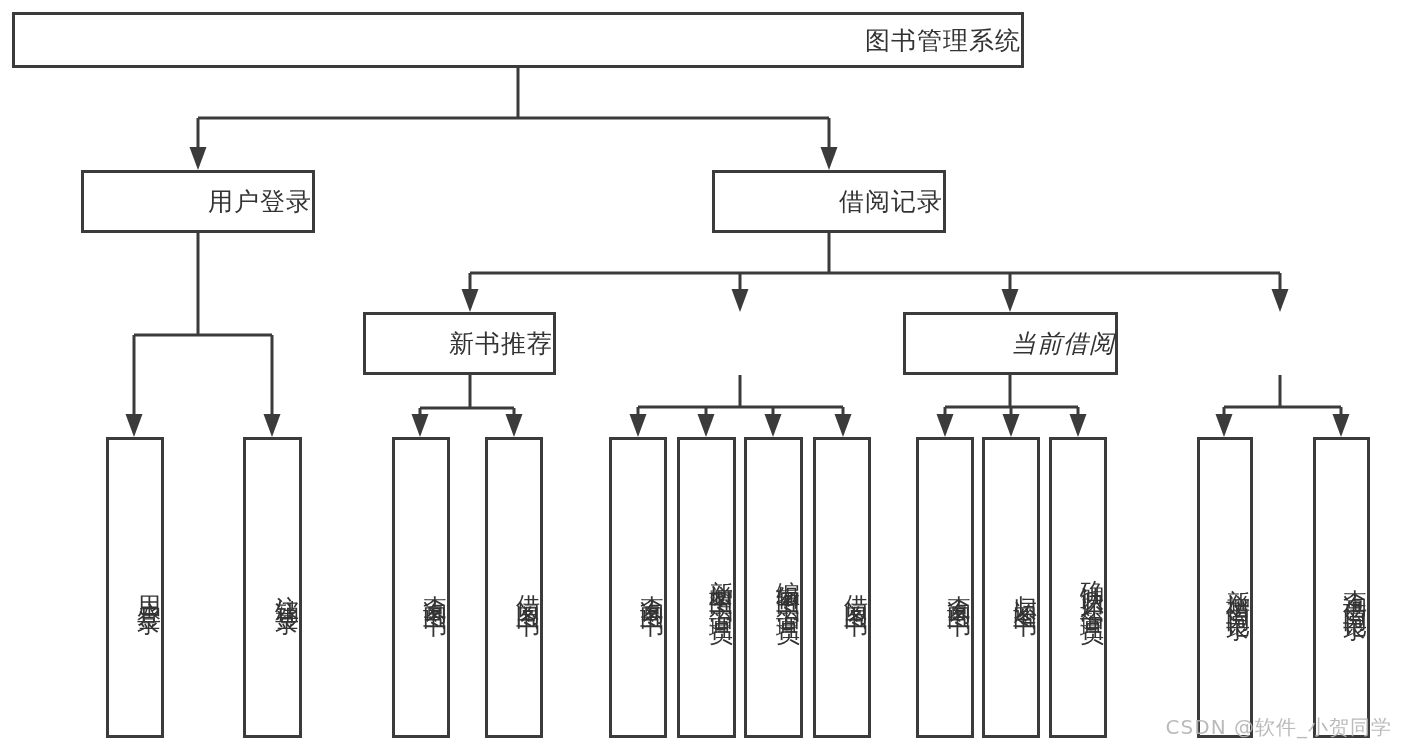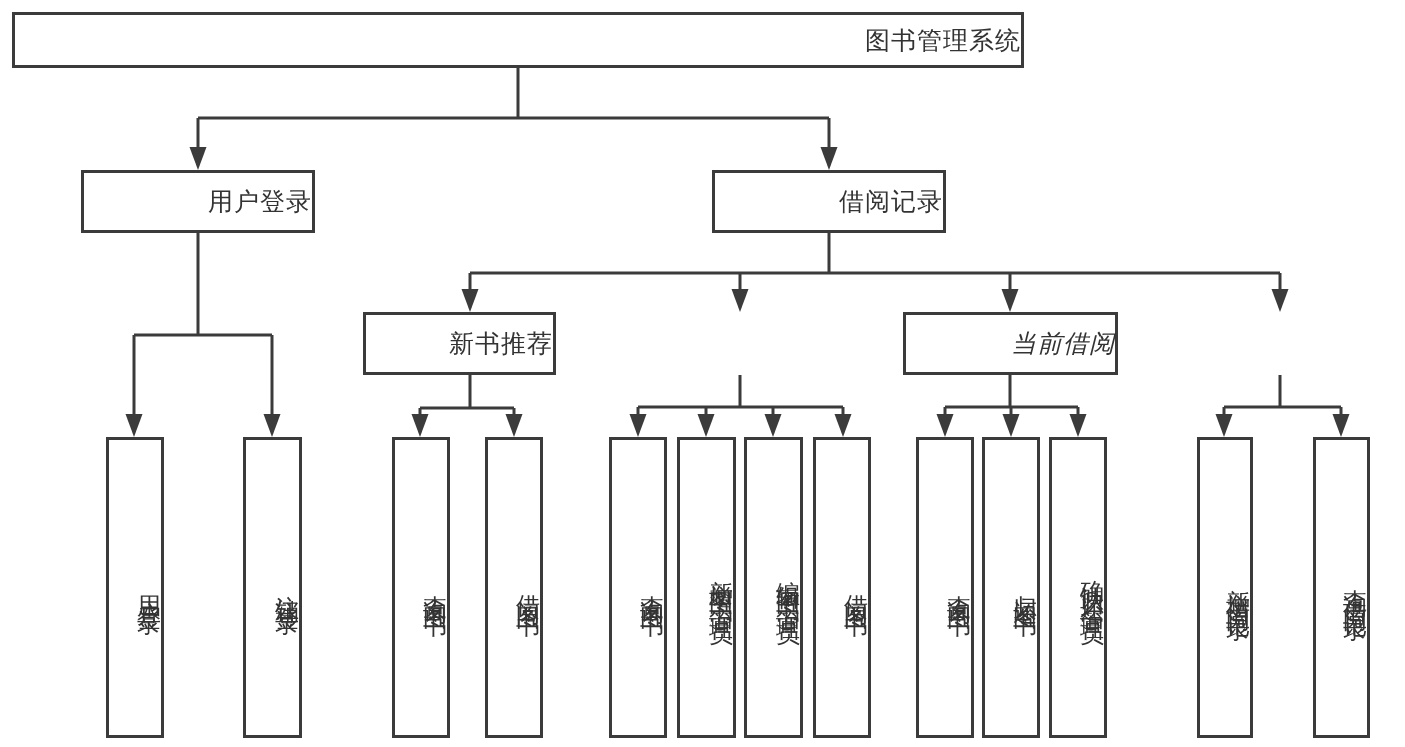--- a/index.html
+++ b/index.html
@@ -169,14 +169,15 @@
     <span class="vtext">确认归还（管理员）</span>
   </div>
 
   <div class="vbox" style="left:1197px; top:437px; width:56px; height:301px;">
     <span class="vtext">新增借阅记录</span>
   </div>
   <div class="vbox" style="left:1313px; top:437px; width:57px; height:301px;">
     <span class="vtext">查询借阅记录</span>
   </div>
 
+  <div class="watermark">CSDN @软件_小贺同学</div>
 
 </div>
 
 </body></html>

